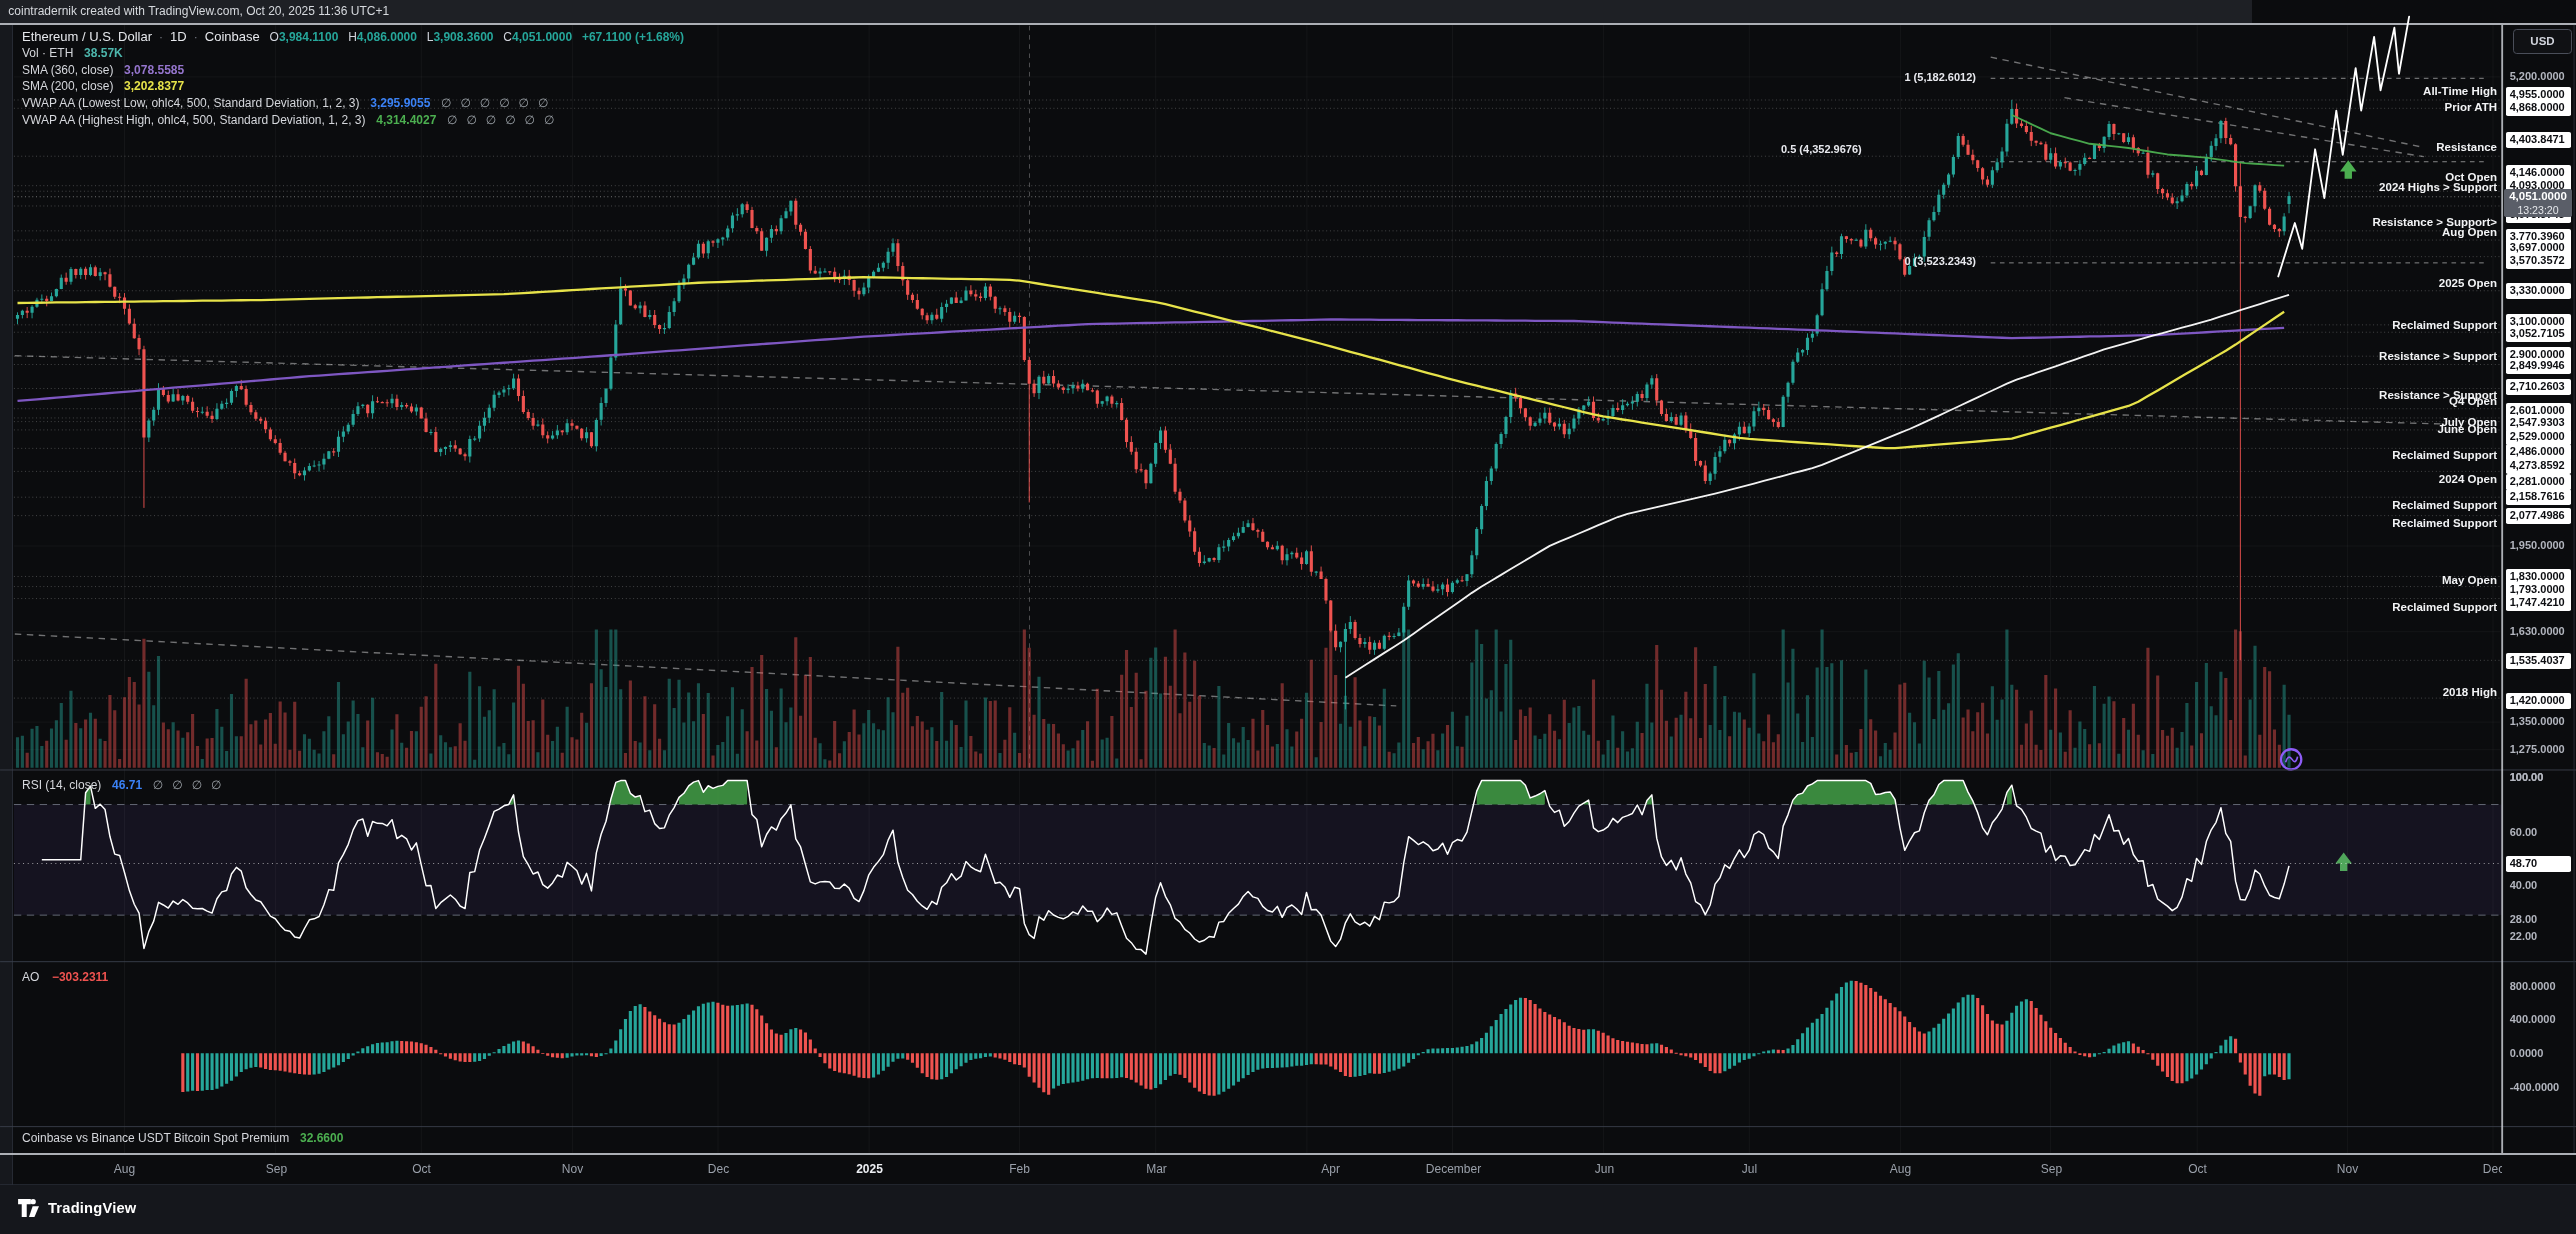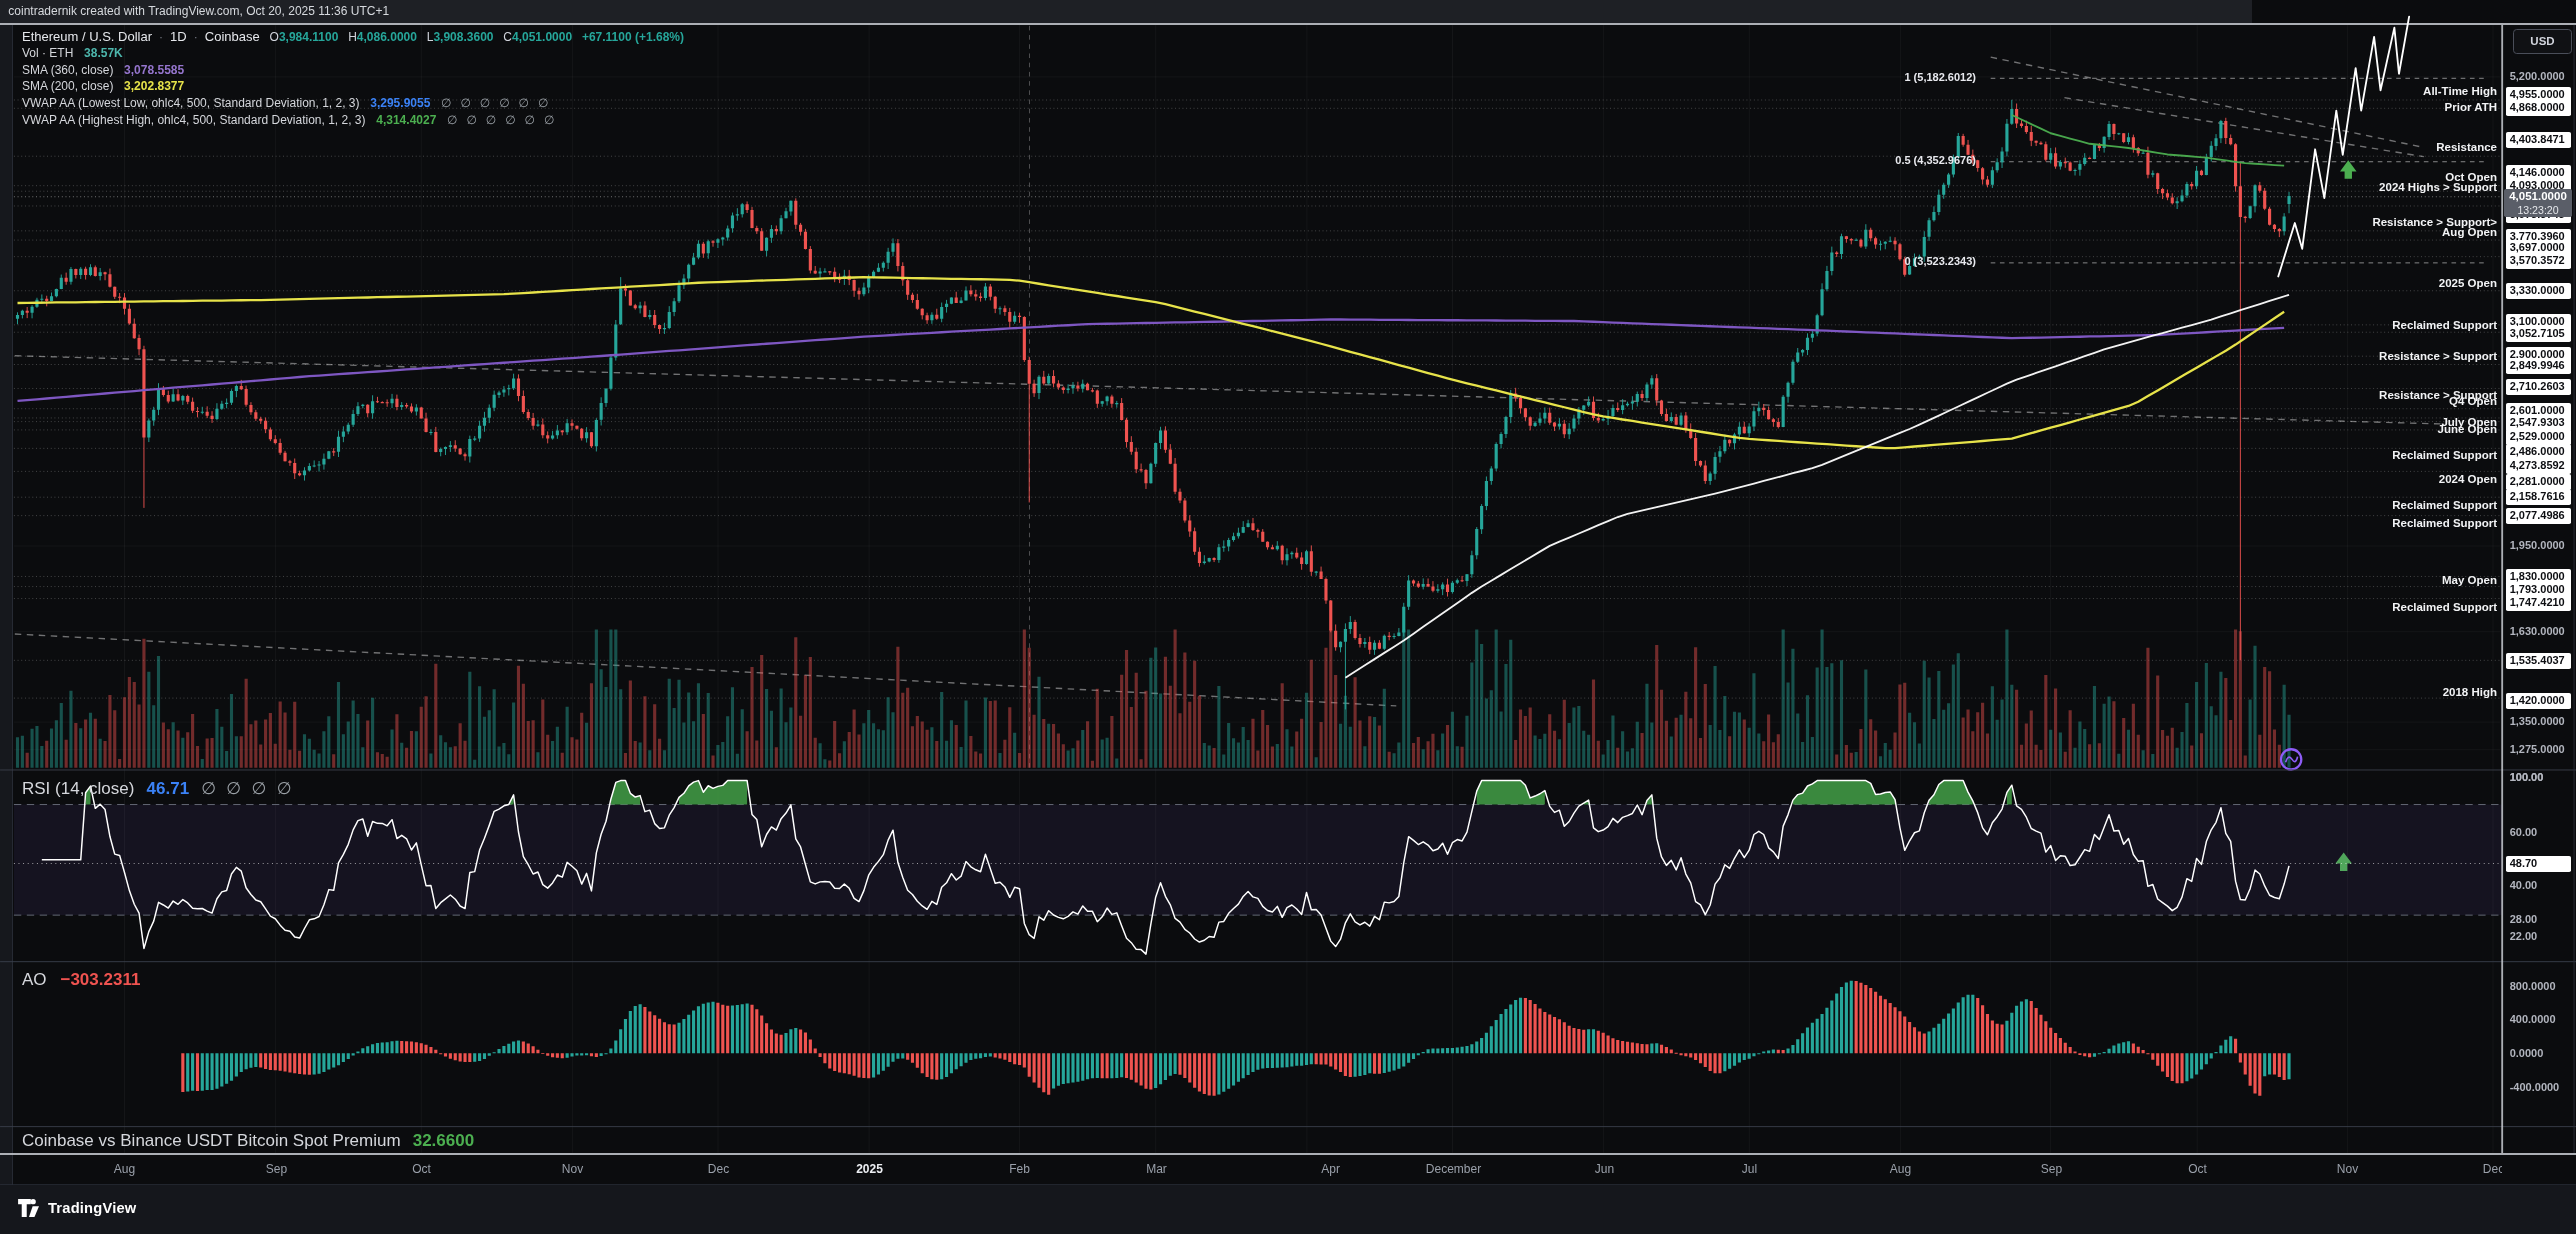--- a/index.html
+++ b/index.html
@@ -16,21 +16,21 @@
   .lrow .sep{color:#787b86;padding:0 3.7px;}
   .g{color:#26a69a;font-weight:600;}
   .w{color:#3b82f6;font-weight:600;}
   .purple{color:#9575cd;font-weight:600;}
   .yellow{color:#e7e34a;font-weight:600;}
   .teal{color:#4db6ac;font-weight:600;}
   .green{color:#4caf50;font-weight:600;}
   .red{color:#ef5350;font-weight:600;}
   .slashes{color:#9aa0a6;padding-left:7.4px;letter-spacing:2.8px;}
   .ohlcL{color:#d1d4dc;padding-left:6.5px;}
-  .panel-legend{position:absolute;left:22px;z-index:5;font-size:17px;color:#d5d7dc;white-space:nowrap;}
+  .panel-legend{position:absolute;left:22px;z-index:5;font-size:12px;color:#d5d7dc;white-space:nowrap;}
   .axis-lab{position:absolute;left:2506px;width:65px;height:15.7px;line-height:15.7px;
     font-size:11px;font-weight:600;color:#b2b5be;padding-left:3.7px;box-sizing:border-box;z-index:6;}
   .axis-lab.level{background:#ffffff;color:#0d0e12;border-radius:1.8px;}
   .axis-current{position:absolute;left:2504px;width:68px;height:28px;background:#5a5e68;color:#fff;
     border-radius:1.8px;font-size:11.5px;font-weight:600;text-align:center;z-index:7;}
   .axis-current .cv{line-height:14.7px;}
   .axis-current .cd{line-height:12px;font-weight:400;font-size:10.6px;color:#e6e8ec;}
   .annot{position:absolute;right:79px;font-size:11.5px;font-weight:700;color:#f2f3f5;white-space:nowrap;z-index:5;text-align:right;}
   .fiblab{position:absolute;font-size:11px;font-weight:600;color:#e8e9ee;white-space:nowrap;z-index:5;}
   .usd-btn{position:absolute;left:2513px;top:28.6px;width:57px;height:23px;border:0.9px solid #4a4e59;border-radius:3.7px;
@@ -226,21 +226,21 @@
       <div class="annot" style="top: 449px;">Reclaimed Support</div>
       <div class="annot" style="top: 473px;">2024 Open</div>
       <div class="annot" style="top: 499px;">Reclaimed Support</div>
       <div class="annot" style="top: 517px;">Reclaimed Support</div>
       <div class="annot" style="top: 574px;">May Open</div>
       <div class="annot" style="top: 601px;">Reclaimed Support</div>
       <div class="annot" style="top: 686px;">2018 High</div>
     </div>
   <div id="fib-labels">
       <div class="fiblab" style="top: 71px; left: 1781px; width: 195px; text-align: right;">1 (5,182.6012)</div>
-      <div class="fiblab" style="top: 154px; left: 1781px; width: 195px; text-align: right;">0.5 (4,352.9676)</div>
+      <div class="fiblab" style="top: 143px; left: 1781px; width: 195px; ">0.5 (4,352.9676)</div>
       <div class="fiblab" style="top: 255px; left: 1781px; width: 195px; text-align: right;">0 (3,523.2343)</div>
     </div>
 
   <div class="timeline" id="timeline">
       <div class="month" style="left: 124px;">Aug</div>
       <div class="month" style="left: 276px;">Sep</div>
       <div class="month" style="left: 421px;">Oct</div>
       <div class="month" style="left: 572px;">Nov</div>
       <div class="month" style="left: 718px;">Dec</div>
       <div class="month year" style="left: 869px;">2025</div>

